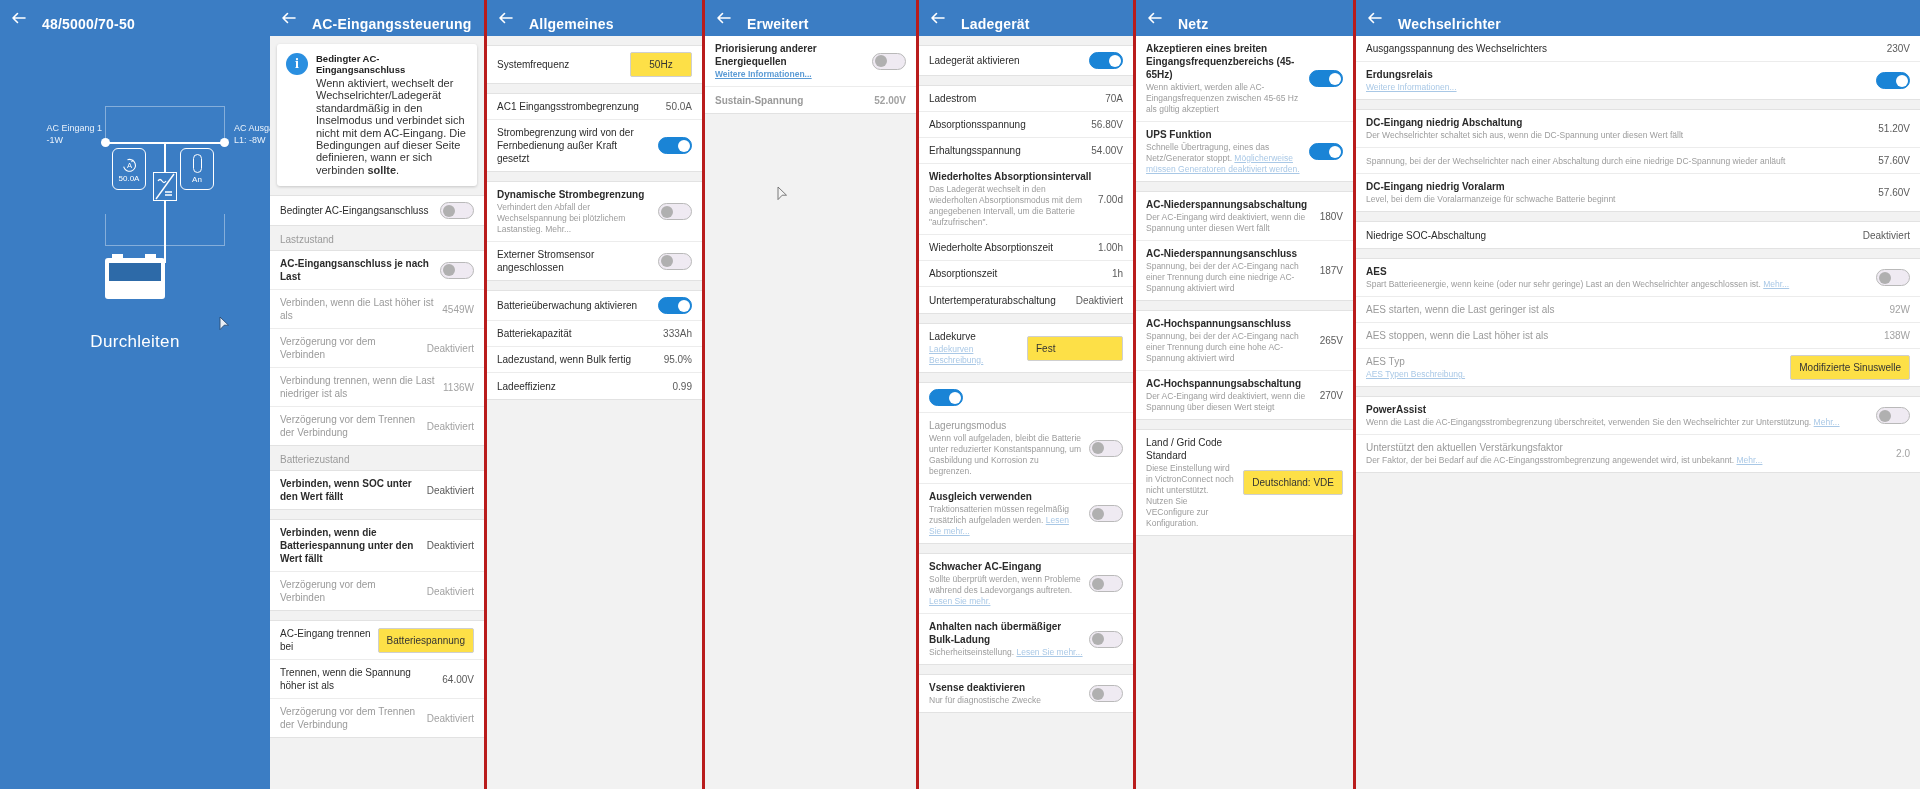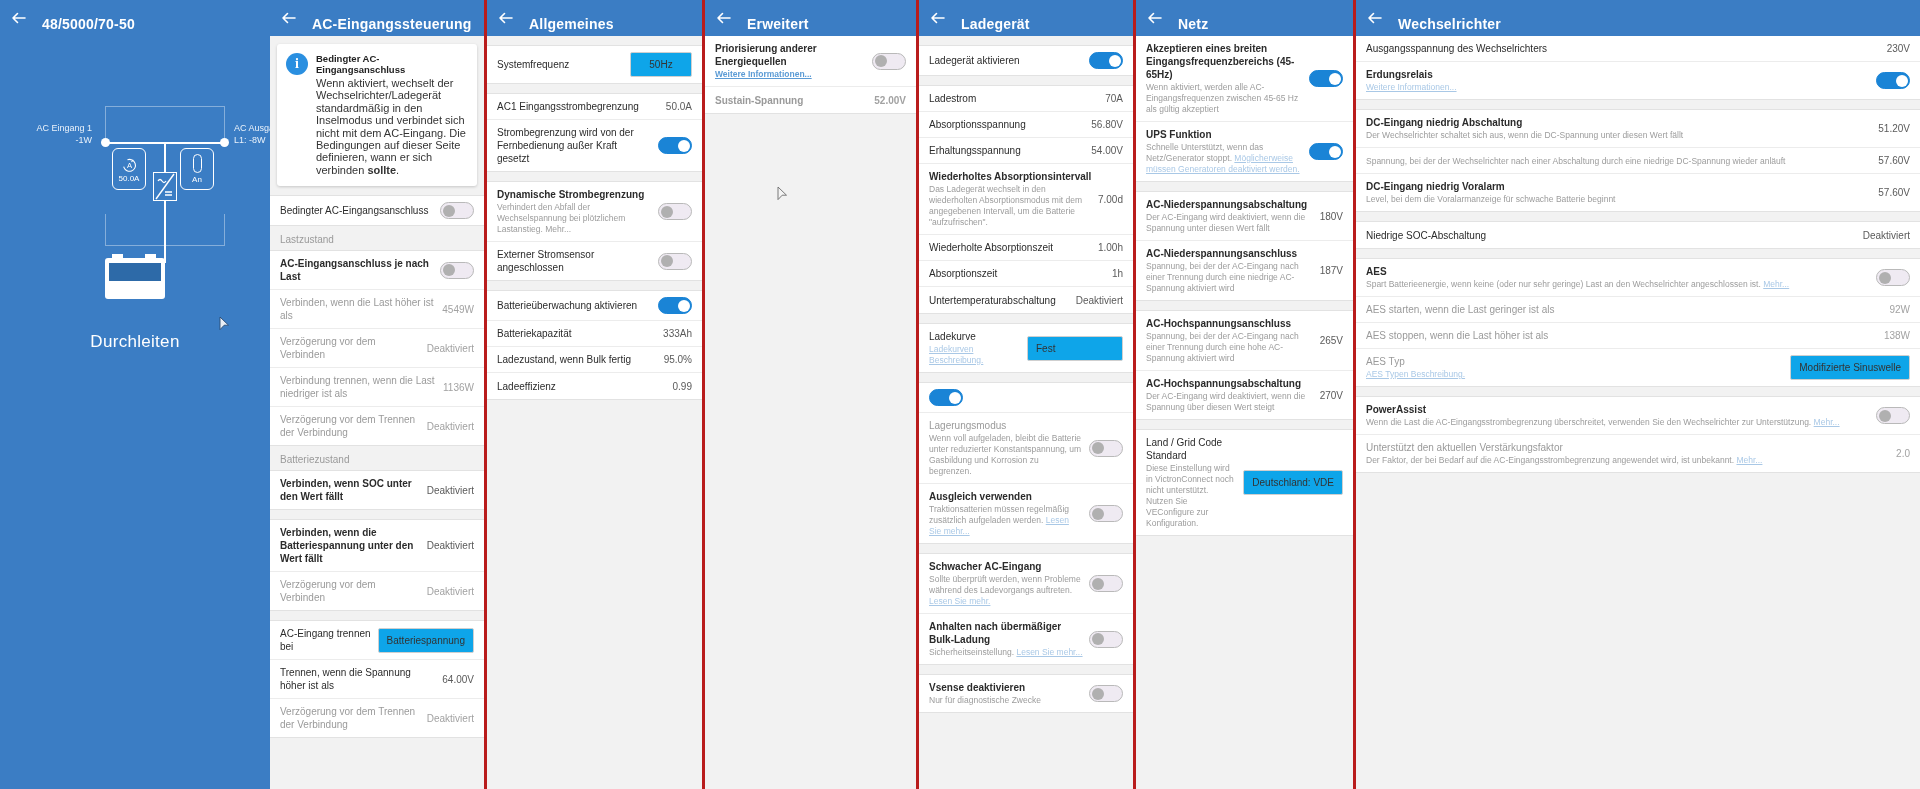--- a/index.html
+++ b/index.html
@@ -48,21 +48,21 @@
   }
   .busline {
     position: absolute; left: 105px; top: 88px; width: 120px; height: 2px; background: #fff;
   }
   .vline { position: absolute; left: 164px; top: 88px; width: 2px; height: 30px; background: #fff; }
   .vline2 { position: absolute; left: 164px; top: 147px; width: 2px; height: 62px; background: #fff; }
   .nodedot { position: absolute; width: 9px; height: 9px; border-radius: 50%; background: #fff; top: 84px; }
   .nodedot.l { left: 101px; }
   .nodedot.r { left: 220px; }
   .lbl { position: absolute; font-size: 9px; line-height: 12px; color: #eaf2fb; }
-  .lbl.left { right: 178px; top: 68px; text-align: right; white-space: nowrap; }
+  .lbl.left { right: 168px; top: 68px; white-space: nowrap; }
   .lbl.right { left: 234px; top: 68px; text-align: left; white-space: nowrap; }
   .lbl b { font-weight: 400; display: block; }
 
   .ampbox {
     position: absolute; left: 112px; top: 94px; width: 34px; height: 42px;
     border: 1.6px solid #fff; border-radius: 6px;
     display: flex; flex-direction: column; align-items: center; justify-content: center; gap: 1px;
   }
   .ampbox .cap { font-size: 8px; }
   .swbox {
@@ -135,21 +135,21 @@
     position: absolute; top: 1.5px; left: 2px; width: 12px; height: 12px;
     border-radius: 50%; background: #7b7b7b;
   }
   .tgl.on { background: #1a84d6; border-color: #1a84d6; }
   .tgl.on .knob { left: 19px; background: #fff; }
   .tgl.off-dim { background: #efeaf2; border-color: #b9b9b9; }
   .tgl.off-dim .knob { background: #b0b0b0; }
 
   
   .selbox {
-    flex: 0 0 auto; min-width: 62px; border: 1px solid #cfcfcf; background: #0ea5e9;
+    flex: 0 0 auto; min-width: 62px; border: 1px solid #cfcfcf; background: #fde047;
     border-radius: 2px; padding: 6px 8px; font-size: 10px; color: #333; text-align: left;
     cursor: pointer;
   }
   .selbox.wide { min-width: 96px; }
   .selbox.c { text-align: center; }
 
   .cursor-svg { position: absolute; }
 </style>
 </head>
 <body>
@@ -632,21 +632,21 @@
             <div class="lab b">Akzeptieren eines breiten Eingangsfrequenzbereichs (45-65Hz)</div>
             <div class="sub">Wenn aktiviert, werden alle AC-Eingangsfrequenzen zwischen 45-65 Hz als gültig akzeptiert</div>
           </div>
           <span class="tgl on">
               <span class="knob"></span>
             </span>
         </div>
         <div class="row">
           <div class="txt">
             <div class="lab b">UPS Funktion</div>
-            <div class="sub"><span>Schnelle Unterstützt, wenn das Netz/Generator stoppt. </span><a class="lnk d" href="#">Möglicherweise müssen Generatoren deaktiviert werden.</a></div>
+            <div class="sub"><span>Schnelle Übertragung, eines das Netz/Generator stoppt. </span><a class="lnk d" href="#">Möglicherweise müssen Generatoren deaktiviert werden.</a></div>
           </div>
           <span class="tgl on">
               <span class="knob"></span>
             </span>
         </div>
       </div>
 
       <div class="gap"></div>
       <div class="card">
         <div class="row">

